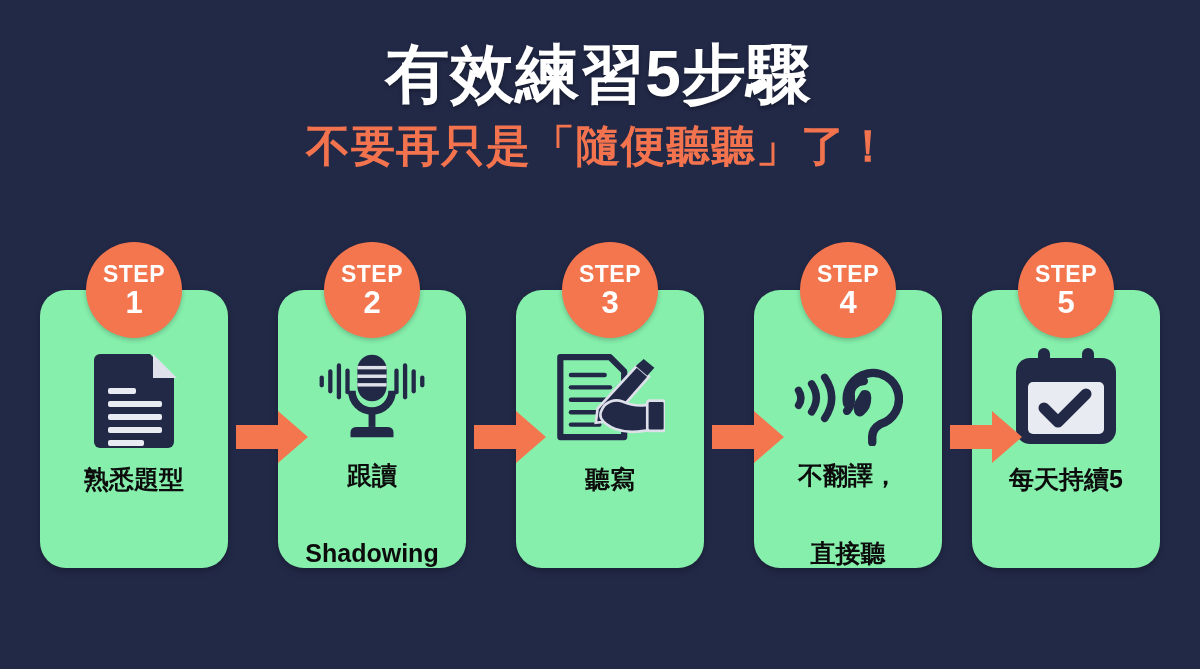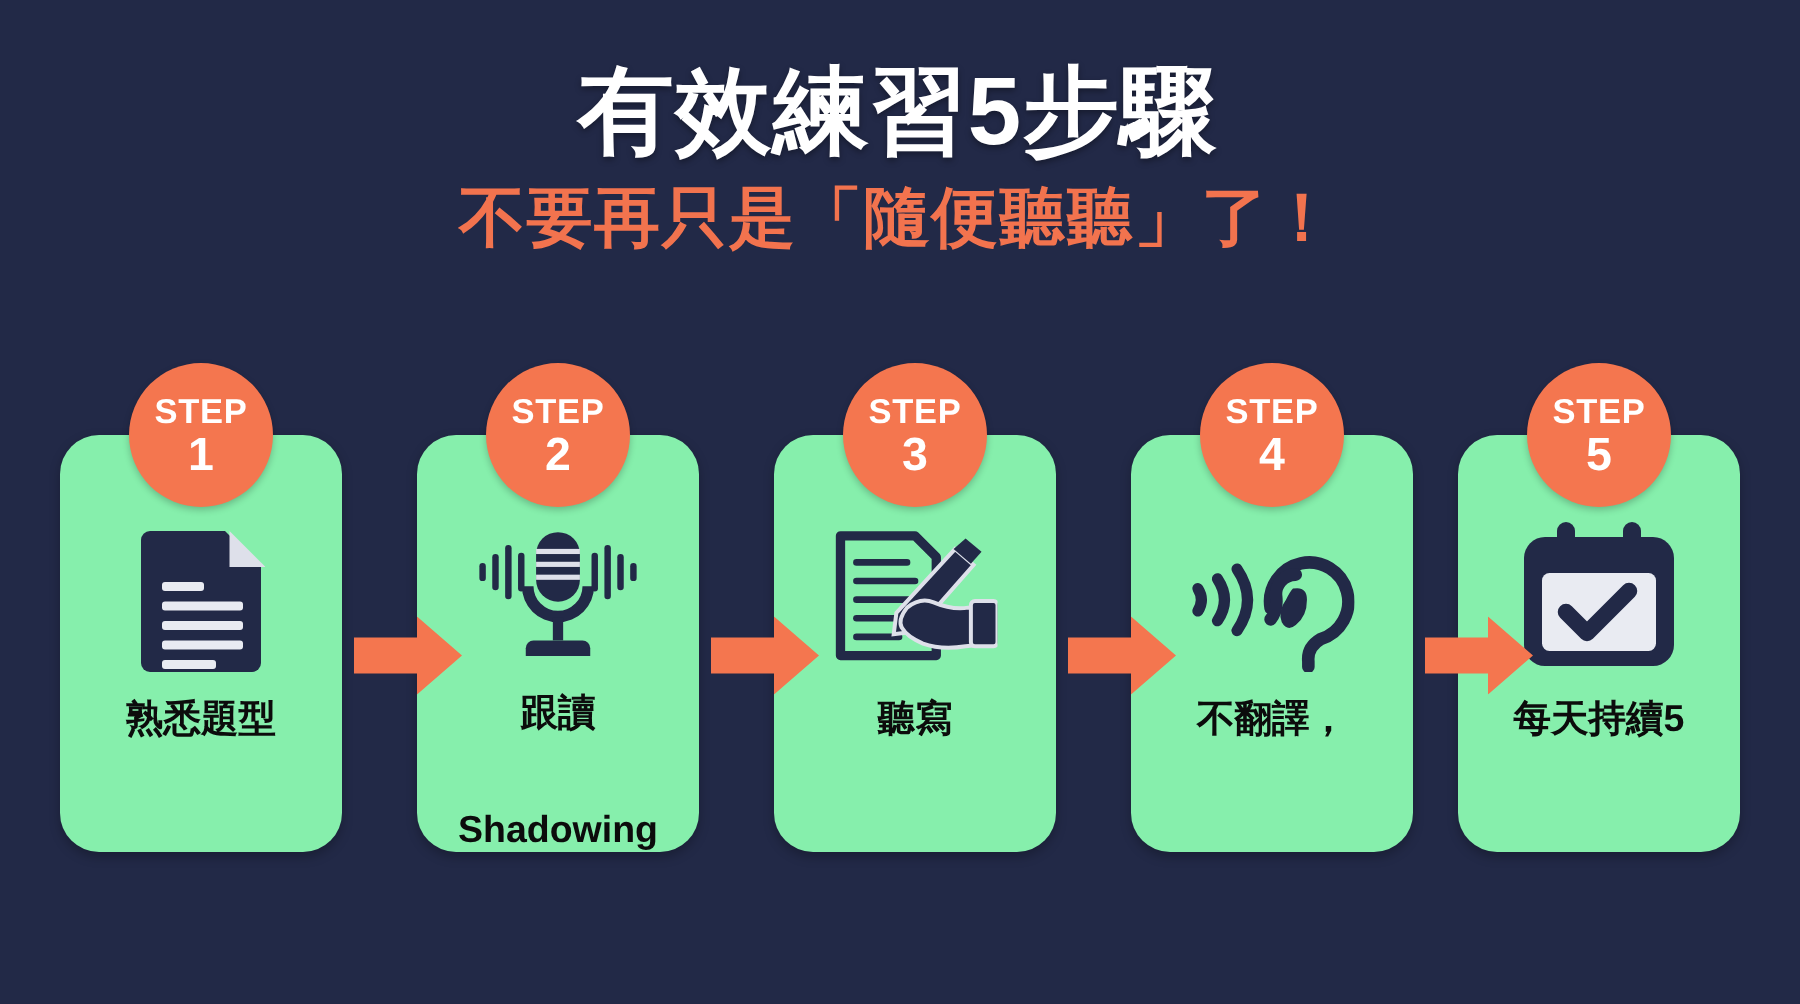--- a/index.html
+++ b/index.html
@@ -287,20 +287,21 @@
 
             <g fill="none" stroke="#222947" stroke-width="9" stroke-linecap="round" stroke-linejoin="round">
               <path d="M58 58 a28 28 0 1 1 36 22 q-10 6 -9 16 v4"></path>
               <path d="M76 34 a14 14 0 0 0 -14 16 q1 10 -4 16"></path>
             </g>
             <path d="M74 44 q10 -2 10 8 q0 12 -8 18 q-6 5 -10 -2 q-3 -8 3 -16 q3 -6 5 -8 z" fill="#222947"></path>
           </svg>
         </div>
         <div class="card-label">
           <span>不翻譯，</span>
+          <span class="line2">直接聽</span>
         </div>
       </div>
     </div>
 
     <div class="arrow" style="left:910px;">
       <svg width="72" height="52" viewBox="0 0 72 52">
         <path d="M0 14 H42 V0 L72 26 L42 52 V38 H0 Z" fill="#F4764F"></path>
       </svg>
     </div>
 

